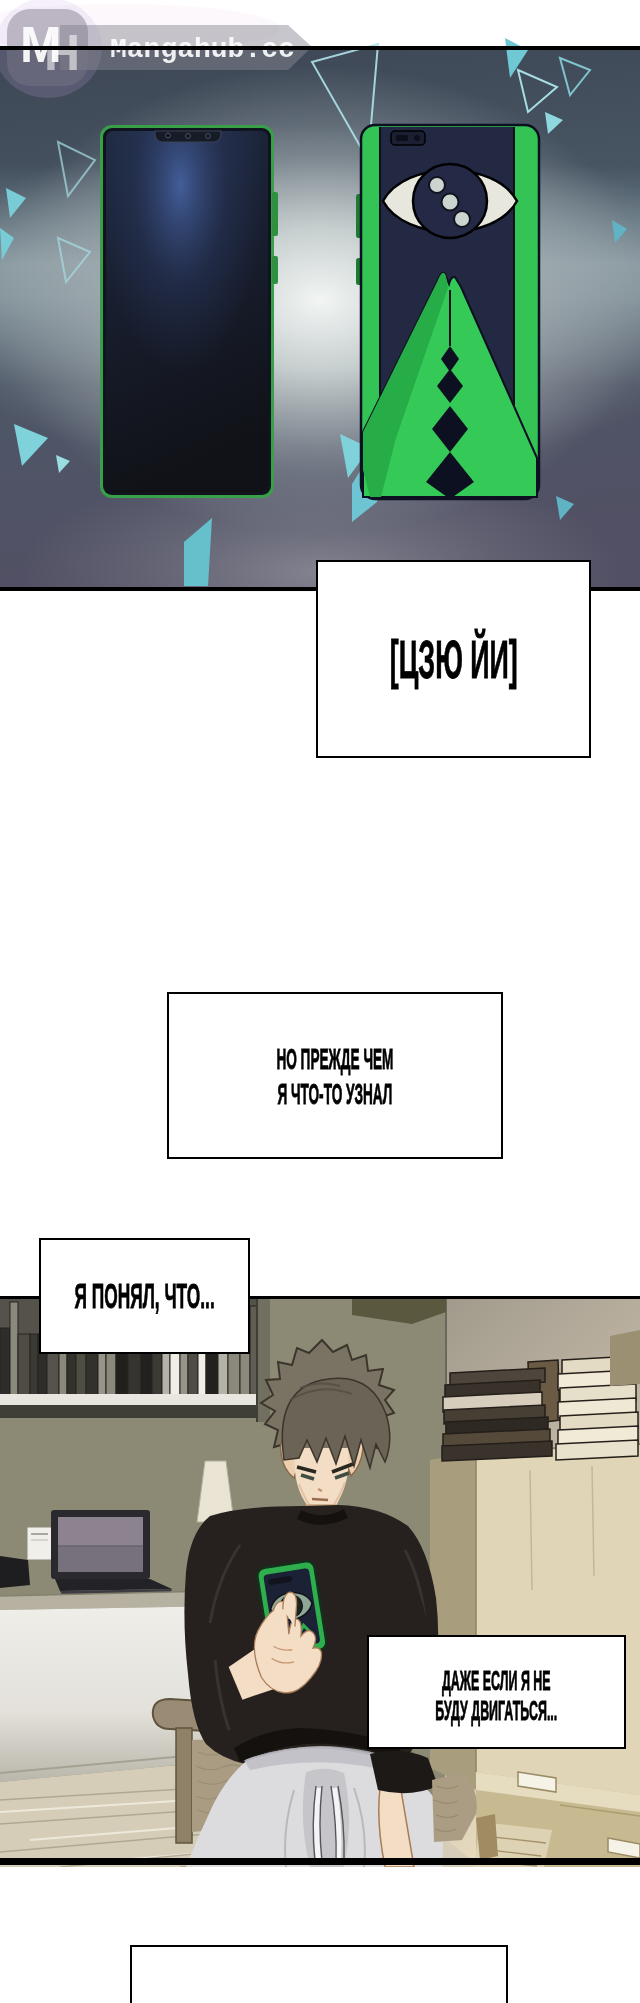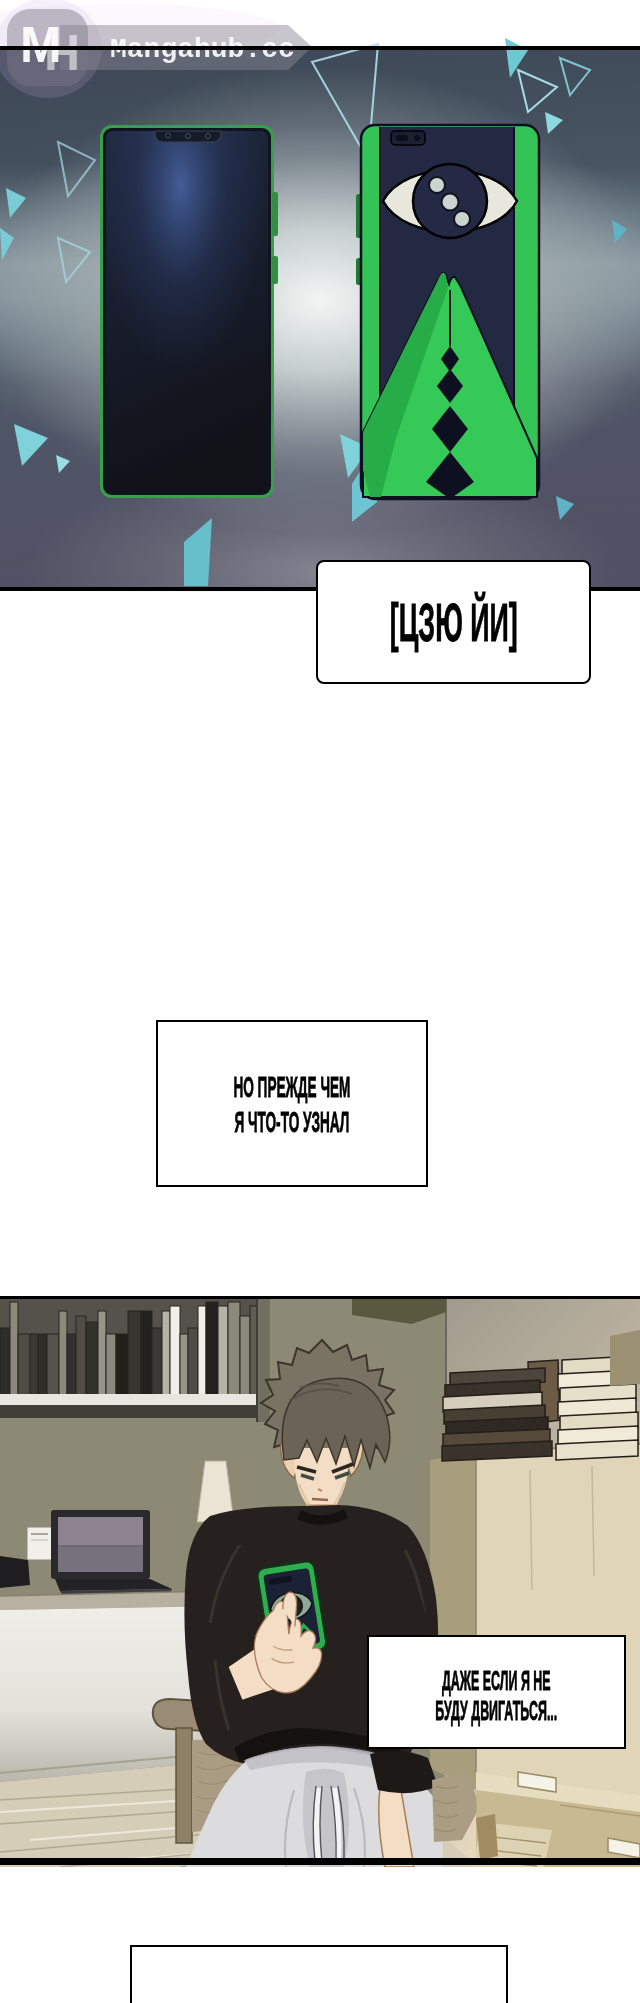--- a/index.html
+++ b/index.html
@@ -143,28 +143,31 @@
       <rect x="7" y="9" width="81" height="77" rx="23" fill="#7a7888" opacity="0.45"></rect>
       <text x="20" y="62" font-family="Liberation Sans,sans-serif" font-weight="bold" font-size="50" fill="#ffffff" opacity="0.93">M</text>
       <text x="44" y="70" font-family="Liberation Sans,sans-serif" font-weight="bold" font-size="50" fill="#ffffff" opacity="0.55">H</text>
       <text x="110" y="57" font-family="Liberation Mono,monospace" font-weight="bold" font-size="28" fill="#ffffff" opacity="0.9">Mangahub.cc</text>
     </g>
 
     <rect x="0" y="46" width="640" height="4" fill="#000"></rect>
     <rect x="0" y="587" width="640" height="4" fill="#000"></rect>
   </svg>
 
-  <div class="bubble" style="left:316px;top:560px;width:275px;height:124px;border-radius:8px;">
+  <div class="bubble" style="left:316px;top:560px;width:275px;height:198px;">
     <div class="ct" style="font-size:54px;transform:scaleX(0.497);">[ЦЗЮ ЙИ]</div>
   </div>
 
-  <div class="bubble" style="left:156px;top:992px;width:272px;height:167px;margin-top:28px;">
+  <div class="bubble" style="left:167px;top:992px;width:336px;height:167px;">
     <div class="ct" style="font-size:30px;line-height:35px;transform:scaleX(0.454);">НО ПРЕЖДЕ ЧЕМ<br>Я ЧТО-ТО УЗНАЛ</div>
   </div>
 
+  <div class="bubble" style="left:39px;top:1238px;width:211px;height:116px;">
+    <div class="ct" style="font-size:35px;transform:scaleX(0.495);">Я ПОНЯЛ, ЧТО...</div>
+  </div>
 
   <svg class="abs" style="left:0;top:1296px;" width="640" height="571" viewBox="0 1296 640 571">
     <defs>
       <linearGradient id="wallR" x1="0" y1="0" x2="0.35" y2="1">
         <stop offset="0" stop-color="#a19a8c"></stop>
         <stop offset="0.5" stop-color="#c2b8a6"></stop>
         <stop offset="1" stop-color="#ecdfc2"></stop>
       </linearGradient>
       <linearGradient id="deskFront" x1="0" y1="0" x2="0" y2="1">
         <stop offset="0" stop-color="#efeee9"></stop>

